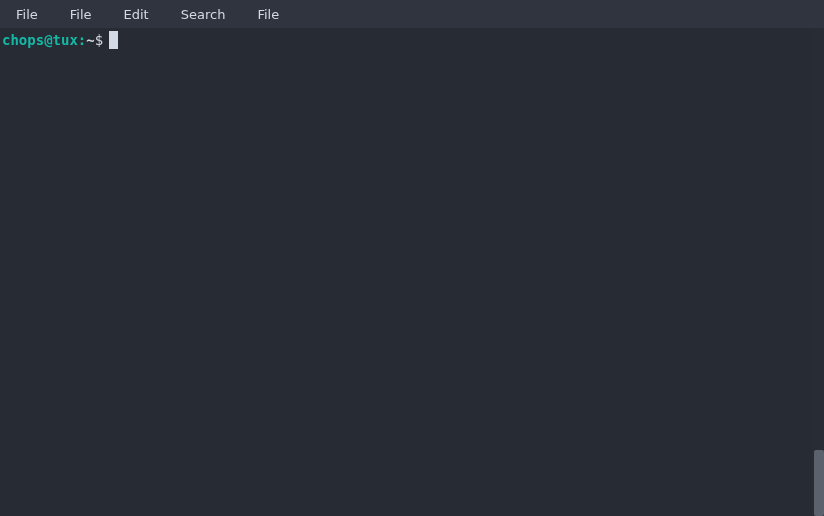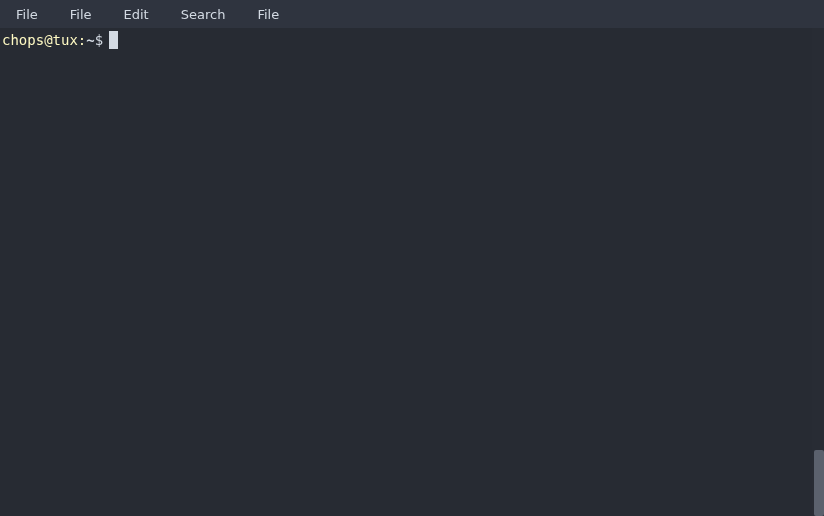--- a/index.html
+++ b/index.html
@@ -39,22 +39,22 @@
       line-height: 20px;
       padding: 2px 2px;
       position: relative;
     }
     .prompt-line {
       display: flex;
       align-items: center;
       white-space: pre;
     }
     .prompt-userhost {
-      color: #fef9c3;
-      font-weight: normal;
+      color: #14b8a6;
+      font-weight: bold;
     }
     .prompt-path {
       color: #d3dae3;
       font-weight: bold;
     }
     .prompt-dollar {
       color: #d3dae3;
     }
     .cursor-block {
       display: inline-block;

